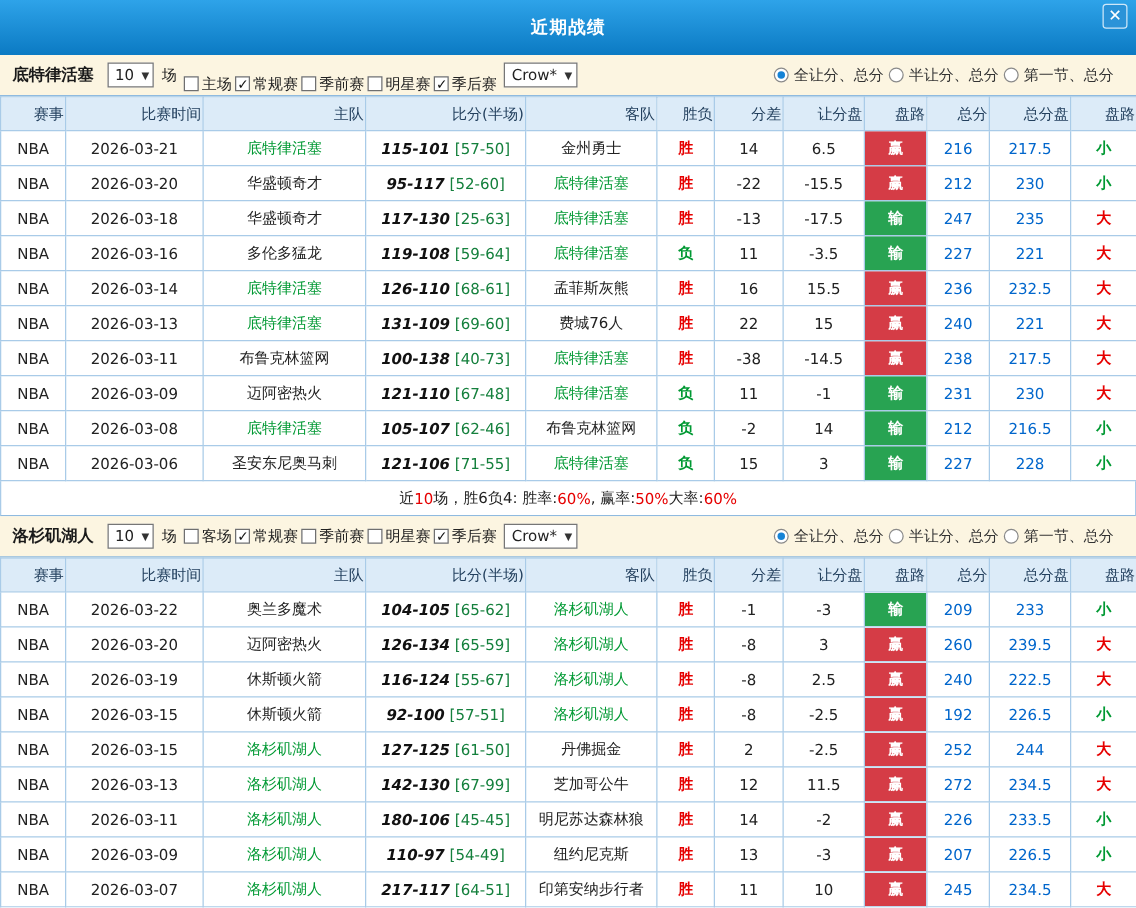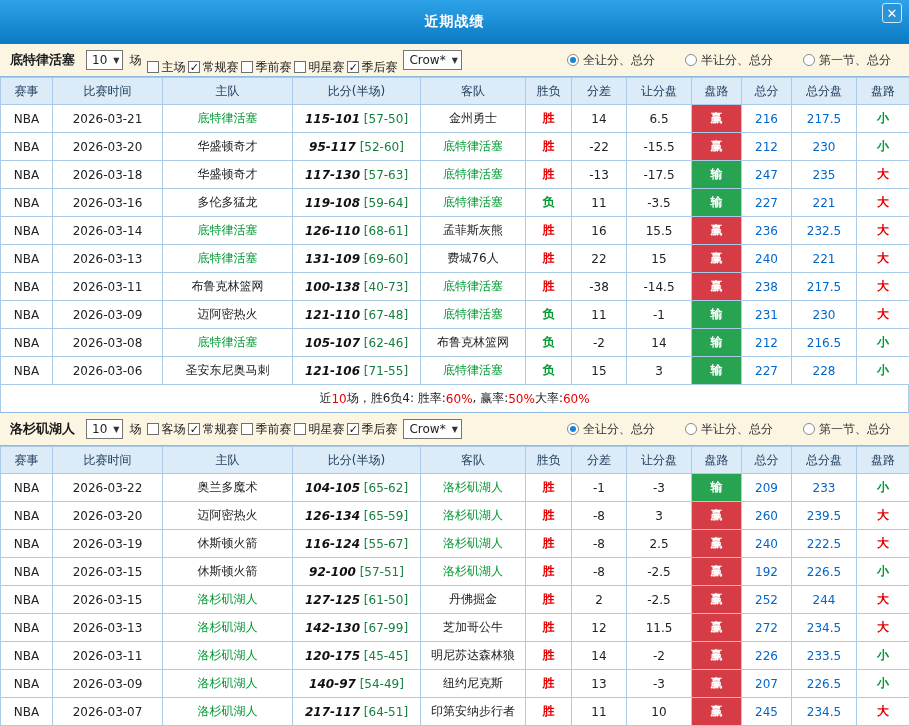--- a/index.html
+++ b/index.html
@@ -30,36 +30,36 @@
     display: inline-flex; align-items: center; border: 1px solid #767676;
     background: #fff; height: 20px; padding: 0 3px 0 5px; margin: 0 3px; cursor: pointer;
   }
   .select .arrow { font-size: 8px; color: #333; margin-left: 6px; }
   .cb { display: inline-flex; align-items: center; margin-left: 3px; cursor: pointer; }
   .cb .box {
     width: 12px; height: 12px; border: 1px solid #6f6f6f; background: #fff;
     display: inline-flex; align-items: center; justify-content: center;
     font-size: 11px; line-height: 1; margin-right: 2px; color: #111;
   }
-  .radio-group { margin-left: auto; display: flex; align-items: center; gap: 30px; padding-right: 8px; color: #333; }
+  .radio-group { margin-left: auto; display: flex; align-items: center; gap: 4px; padding-right: 8px; color: #333; }
   .radio { display: inline-flex; align-items: center; gap: 4px; cursor: pointer; }
   .radio .circ {
     width: 12px; height: 12px; border: 1px solid #8a8a8a; border-radius: 50%;
     background: #fff; position: relative; flex: none;
   }
   .radio.sel .circ::after {
     content: ''; position: absolute; left: 2px; top: 2px;
     width: 6px; height: 6px; border-radius: 50%; background: #1583d6;
   }
   table { border-collapse: collapse; table-layout: fixed; width: 909px; }
   th, td {
     border: 1px solid #a9cbe8; height: 28px; text-align: center;
     padding: 0 1px; overflow: hidden; white-space: nowrap;
   }
-  thead th { background: #dcebf8; font-weight: normal; color: #23405e; height: 27px; }
+  thead th { background: #dcebf8; font-weight: normal; color: #23405e; height: 27px; text-align: right; }
   .score { font-weight: bold; color: #111; font-style: italic; }
   .half { color: #15803d; }
   .team-hl { color: #009933; }
   .res-win { color: #e60000; font-weight: bold; }
   .res-lose { color: #009933; font-weight: bold; }
   .cover-win { background: #d53c46; color: #fff; font-weight: bold; }
   .cover-lose { background: #28a352; color: #fff; font-weight: bold; }
   .num-blue { color: #0066cc; }
   .summary {
     height: 28px; border-left: 1px solid #a9cbe8; border-right: 1px solid #a9cbe8;
@@ -184,21 +184,21 @@
           <td>-15.5</td>
           <td class="cover-win">赢</td>
           <td class="num-blue">212</td>
           <td class="num-blue">230</td>
           <td class="res-lose">小</td>
         </tr>
         <tr>
           <td>NBA</td>
           <td>2026-03-18</td>
           <td>华盛顿奇才</td>
-          <td><span class="score">117-130</span><span class="half"> [57-63]</span></td>
+          <td><span class="score">117-130</span><span class="half"> [25-63]</span></td>
           <td class="team-hl">底特律活塞</td>
           <td class="res-win">胜</td>
           <td>-13</td>
           <td>-17.5</td>
           <td class="cover-lose">输</td>
           <td class="num-blue">247</td>
           <td class="num-blue">235</td>
           <td class="res-win">大</td>
         </tr>
         <tr>
@@ -475,35 +475,35 @@
           <td>11.5</td>
           <td class="cover-win">赢</td>
           <td class="num-blue">272</td>
           <td class="num-blue">234.5</td>
           <td class="res-win">大</td>
         </tr>
         <tr>
           <td>NBA</td>
           <td>2026-03-11</td>
           <td class="team-hl">洛杉矶湖人</td>
-          <td><span class="score">120-175</span><span class="half"> [45-45]</span></td>
+          <td><span class="score">180-106</span><span class="half"> [45-45]</span></td>
           <td>明尼苏达森林狼</td>
           <td class="res-win">胜</td>
           <td>14</td>
           <td>-2</td>
           <td class="cover-win">赢</td>
           <td class="num-blue">226</td>
           <td class="num-blue">233.5</td>
           <td class="res-lose">小</td>
         </tr>
         <tr>
           <td>NBA</td>
           <td>2026-03-09</td>
           <td class="team-hl">洛杉矶湖人</td>
-          <td><span class="score">140-97</span><span class="half"> [54-49]</span></td>
+          <td><span class="score">110-97</span><span class="half"> [54-49]</span></td>
           <td>纽约尼克斯</td>
           <td class="res-win">胜</td>
           <td>13</td>
           <td>-3</td>
           <td class="cover-win">赢</td>
           <td class="num-blue">207</td>
           <td class="num-blue">226.5</td>
           <td class="res-lose">小</td>
         </tr>
         <tr>

